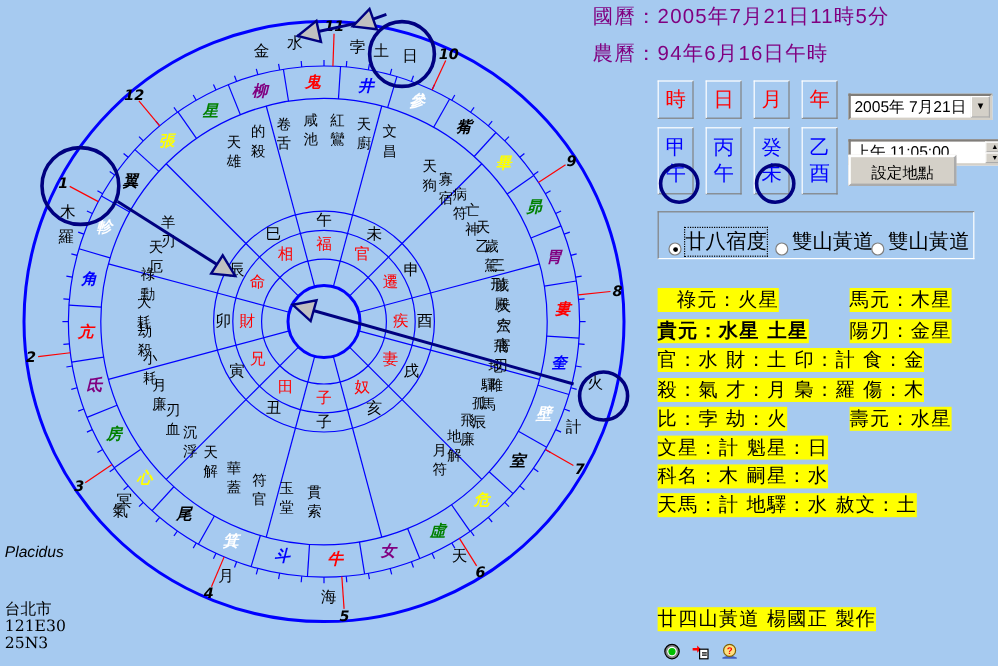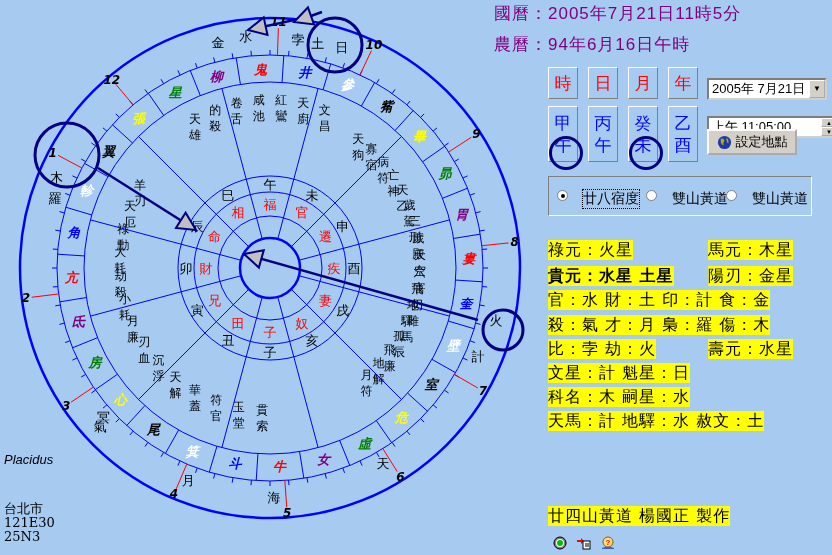--- a/index.html
+++ b/index.html
@@ -8,21 +8,21 @@
   .hdr{position:absolute;left:494px;color:#800080;font-family:Liberation Sans, sans-serif;font-size:17px;letter-spacing:1px;white-space:nowrap;}
   .pillar{position:absolute;width:30px;border:1px solid;border-color:#fff #808080 #808080 #fff;box-sizing:border-box;display:flex;flex-direction:column;align-items:center;justify-content:center;font-size:17px;line-height:22px;}
   .pillar.lab{height:32px;color:#ff0000;}
   .pillar.gz{height:56px;color:#0000ff;}
   .ring{position:absolute;width:34px;height:34px;border:3px solid #000080;border-radius:50%;box-sizing:border-box;}
   .ctrl{position:absolute;background:#fff;border:2px inset #d4d0c8;box-sizing:border-box;font-size:13px;font-family:"Liberation Sans",sans-serif;padding-left:3px;line-height:18px;}
   .dd-btn{position:absolute;right:0;top:0;width:16px;height:100%;background:#d4d0c8;border:1px outset #fff;box-sizing:border-box;font-size:8px;text-align:center;line-height:16px;}
   .spin{position:absolute;right:0;width:16px;height:50%;background:#d4d0c8;border:1px outset #fff;box-sizing:border-box;font-size:6px;text-align:center;line-height:9px;}
   .btn{position:absolute;background:#d4d0c8;border:2px outset #fff;box-sizing:border-box;font-size:13px;display:flex;align-items:center;justify-content:center;gap:4px;}
   .radiobox{position:absolute;left:548px;top:176px;width:264px;height:40px;border:1px solid;border-color:#808080 #fff #fff #808080;box-sizing:border-box;}
-  .radio{position:absolute;top:13px;display:flex;align-items:flex-start;gap:15px;font-size:14px;color:#000;}
+  .radio{position:absolute;top:13px;display:flex;align-items:flex-end;gap:3px;font-size:17px;color:#000;}
   .radio .dot{width:11px;height:11px;border-radius:50%;background:#fff;border:1px solid #808080;box-sizing:border-box;position:relative;}
   .radio .dot.on::after{content:"";position:absolute;left:3px;top:3px;width:4px;height:4px;border-radius:50%;background:#000;}
   .hl{position:absolute;background:#ffff00;color:#000;font-size:16px;line-height:20px;height:20px;white-space:nowrap;letter-spacing:1px;font-family:"DejaVu Sans",sans-serif;}
   .foot-icon{position:absolute;top:536px;width:14px;height:14px;}
   .loc{position:absolute;left:4px;font-size:13px;color:#000;font-family:"DejaVu Serif",serif;line-height:14px;}
 </style>
 </head>
 <body>
 
 <svg id="chart" viewBox="0 0 540 555" xmlns="http://www.w3.org/2000/svg">
@@ -372,21 +372,21 @@
 
 <div class="ctrl" style="left:707px;top:78px;width:120px;height:22px;">
   <span>2005年  7月21日</span>
   <div class="dd-btn"><span>▼</span></div>
 </div>
 <div class="ctrl" style="left:707px;top:116px;width:132px;height:22px;">
   <span>上午 11:05:00</span>
   <div class="spin" style="top:0;"><span>▲</span></div>
   <div class="spin" style="bottom:0;"><span>▼</span></div>
 </div>
-<div class="btn" style="left:707px;top:129px;width:90px;height:26px;">
+<div class="btn" style="left:707px;top:129px;width:90px;height:26px;flex-direction:column;">
   <svg width="15" height="15" viewBox="0 0 16 16">
       <circle cx="8" cy="8" r="7" fill="#1a3ca8"></circle>
       <path d="M4 4 Q7 3 8 6 Q6 8 7 11 Q4 10 4 7Z M10 3 Q13 5 12 9 Q10 8 10 3Z" fill="#c8a020"></path>
     </svg>
   <span>設定地點</span>
 </div>
 
 <div class="radiobox">
   <div class="radio" style="left:8px;">
     <span class="dot on"></span>
@@ -395,21 +395,21 @@
   <div class="radio" style="left:97px;">
     <span class="dot"></span>
     <span>雙山黃道</span>
   </div>
   <div class="radio" style="left:177px;">
     <span class="dot"></span>
     <span>雙山黃道</span>
   </div>
 </div>
 
-<div class="hl" style="left:548px;top:240px;">祿元：火星</div>
+<div class="hl" style="left:548px;top:240px;padding-left:16px;">祿元：火星</div>
 <div class="hl" style="left:708px;top:240px;">馬元：木星</div>
 <div class="hl" style="left:548px;top:266px;font-weight:bold;">貴元：水星 土星</div>
 <div class="hl" style="left:708px;top:266px;">陽刃：金星</div>
 <div class="hl" style="left:548px;top:290px;">官：水 財：土 印：計 食：金</div>
 <div class="hl" style="left:548px;top:315px;">殺：氣 才：月 梟：羅 傷：木</div>
 <div class="hl" style="left:548px;top:339px;">比：孛 劫：火</div>
 <div class="hl" style="left:708px;top:339px;">壽元：水星</div>
 <div class="hl" style="left:548px;top:363px;">文星：計 魁星：日</div>
 <div class="hl" style="left:548px;top:387px;">科名：木 嗣星：水</div>
 <div class="hl" style="left:548px;top:411px;">天馬：計 地驛：水 赦文：土</div>

